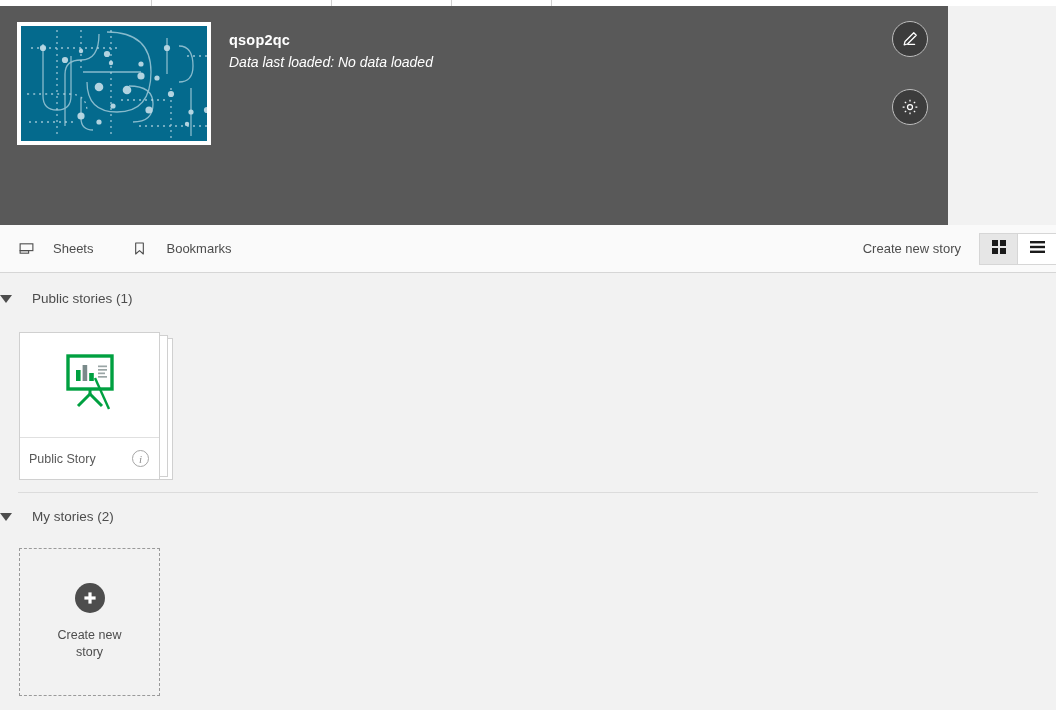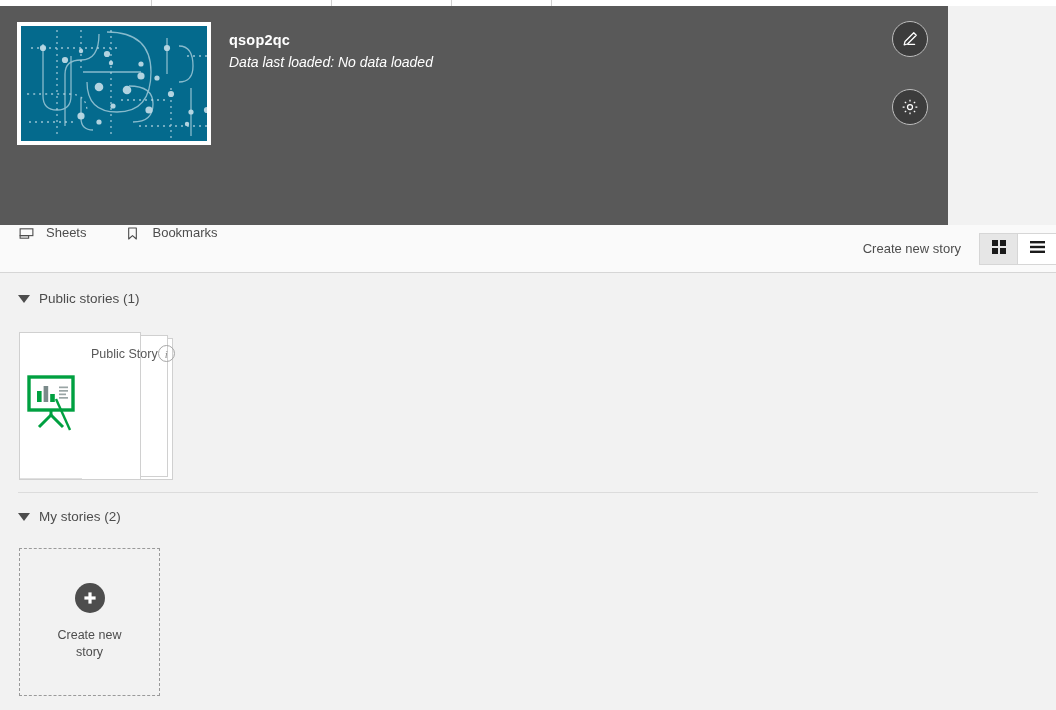--- a/index.html
+++ b/index.html
@@ -69,21 +69,21 @@
   
   .toolbar {
     position: absolute; top: 225px; left: 0;
     width: 1056px; height: 48px;
     background: #fafafa;
     border-bottom: 1px solid #d6d6d6;
     display: flex; align-items: center;
   }
   .tabs { display: flex; align-items: stretch; height: 48px; }
   .tab {
-    display: flex; gap: 11px;
+    display: flex; align-items: center; gap: 18px;
     height: 48px;
     padding: 0 19px;
     cursor: pointer;
     position: relative;
     color: #4d4d4d;
     font-size: 13px;
   }
   .tab:first-child { padding-left: 18px; }
   .tab .tab-underline {
     position: absolute; left: 0; right: 0; bottom: 0;
@@ -121,22 +121,21 @@
   .view-btn:last-child { border-right: none; }
 
   
   .content {
     position: absolute; top: 274px; left: 0;
     width: 1056px; height: 436px;
     background: #f2f2f2;
     overflow: hidden;
   }
   .section-head {
-    display: flex; align-items: center; gap: 9px;
-    padding-left: 18px;
+    display: flex; align-items: center; gap: 20px;
     color: #4d4d4d;
     font-size: 13.5px;
     cursor: pointer;
   }
   .section-head .caret {
     width: 0; height: 0;
     border-left: 6px solid transparent;
     border-right: 6px solid transparent;
     border-top: 8px solid #4d4d4d;
   }
@@ -155,25 +154,25 @@
   }
   .stack-sheet {
     position: absolute;
     background: #ffffff;
     border: 1px solid #d0d0d0;
   }
   .stack-sheet.s2 { left: 10px; top: 6px; width: 144px; height: 142px; }
   .stack-sheet.s1 { left: 5px;  top: 3px; width: 144px; height: 142px; }
   .story-card {
     position: absolute; left: 0; top: 0;
-    width: 122px; height: 148px;
+    width: 141px; height: 148px;
     background: #ffffff;
     border: 1px solid #d0d0d0;
     cursor: pointer;
-    display: flex; flex-direction: row;
+    display: flex; flex-direction: column;
   }
   .story-thumb {
     flex: 1;
     display: flex; align-items: center; justify-content: center;
     border-bottom: 1px solid #e0e0e0;
   }
   .story-foot {
     height: 41px;
     display: flex; align-items: center;
     padding: 0 10px 0 9px;

